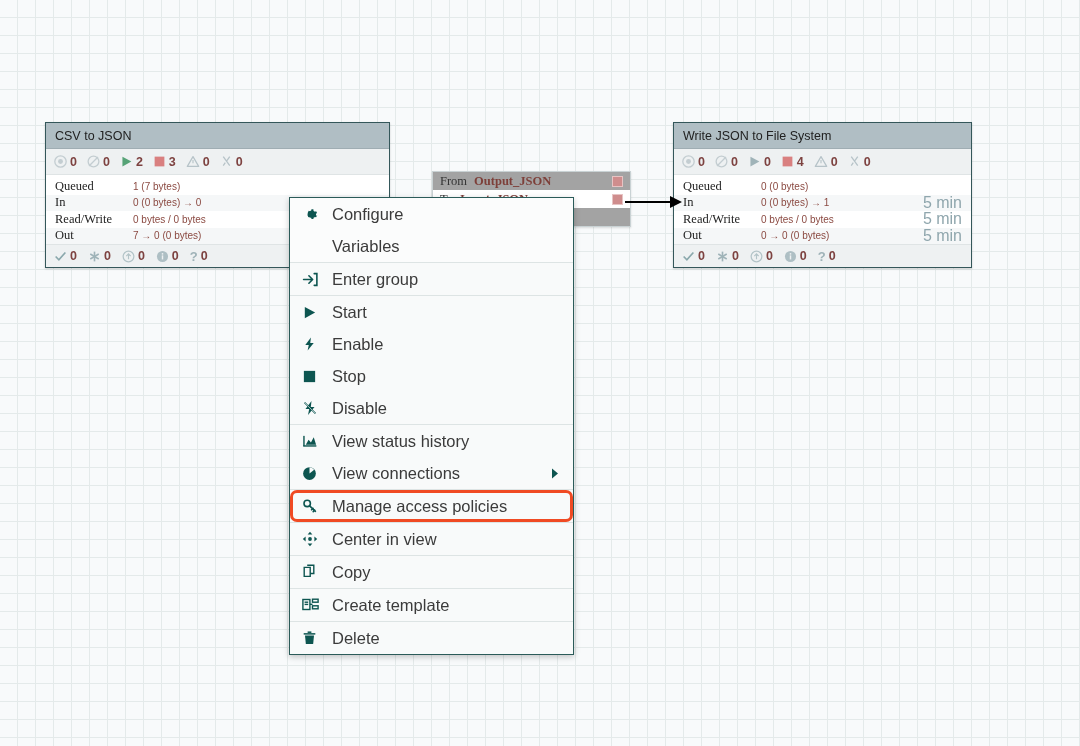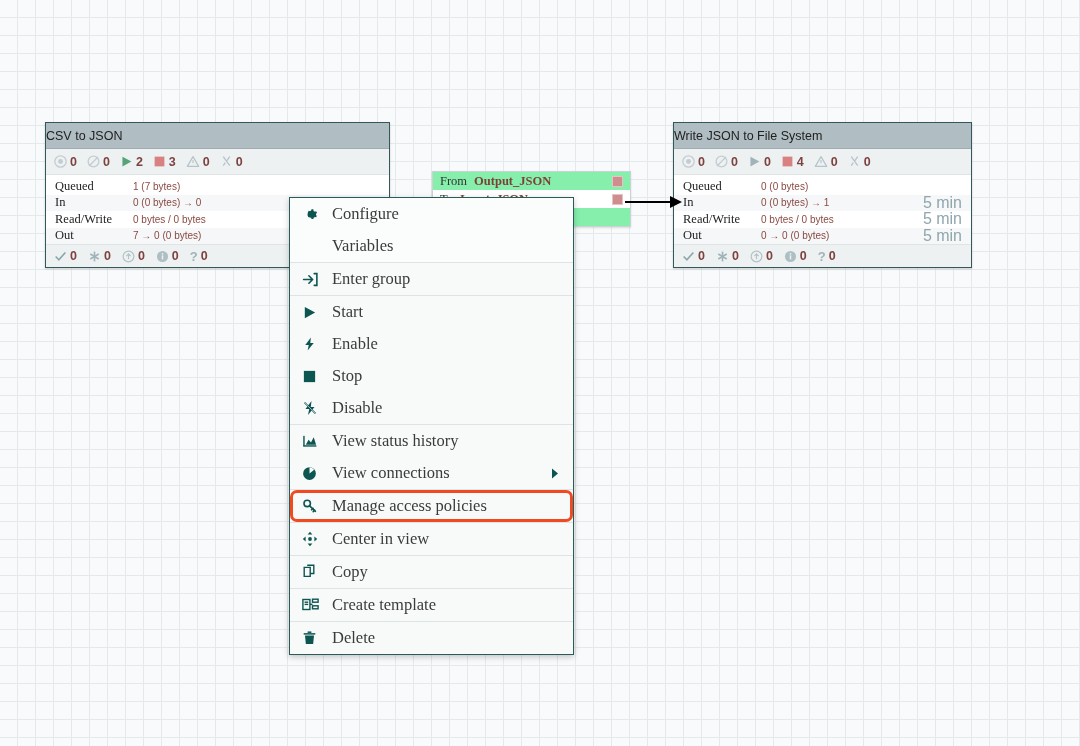--- a/index.html
+++ b/index.html
@@ -32,21 +32,21 @@
     position: absolute;
     border: 1px solid #34575a;
     box-sizing: border-box;
     background: #ffffff;
     box-shadow: 0 1px 2px rgba(0,0,0,0.18);
   }
   .pg-header {
     background: #b0bec4;
     color: #212121;
     font-size: 12.5px;
-    padding: 6px 9px 6px 0;
+    padding: 6px 9px 6px 9px;
     line-height: 14px;
     height: 26px;
     box-sizing: border-box;
     border-bottom: 1px solid #9fadb3;
   }
   .pg-statusbar {
     background: #eef1f2;
     height: 25px;
     display: flex;
     align-items: center;
@@ -111,21 +111,21 @@
   .conn-row {
     display: flex;
     align-items: center;
     height: 18px;
     padding: 0 7px;
     box-sizing: border-box;
     font-family: "Liberation Serif", serif;
     font-size: 12.5px;
     color: #333;
   }
-  .conn-row.head { background: #86efac; }
+  .conn-row.head { background: #a3a3a3; }
   .conn-row .k { margin-right: 7px; color: #333; }
   .conn-row .v { color: #7d3f39; font-weight: 600; flex:1;}
   .conn-row .v.plain { color:#7d3f39; }
   .stopsq {
     width: 11px; height: 11px;
     background: #cf8d8d;
     border: 1px solid #e7c4c4;
     box-sizing: border-box;
   }
 
@@ -153,21 +153,21 @@
   }
   .mitem .micon {
     width: 22px;
     min-width: 22px;
     display: inline-flex;
     align-items: center;
     justify-content: flex-start;
     color: #0d5550;
     margin-right: 8px;
   }
-  .mitem .mlabel { flex: 1; font-family: Liberation Serif, serif; }
+  .mitem .mlabel { flex: 1; }
   .mitem .caret {
     color: #0d5550;
     font-size: 11px;
     margin-left: 12px;
   }
   
   #ctxmenu .highlight-wrap {
     position: relative;
   }
   .hl-ring {

